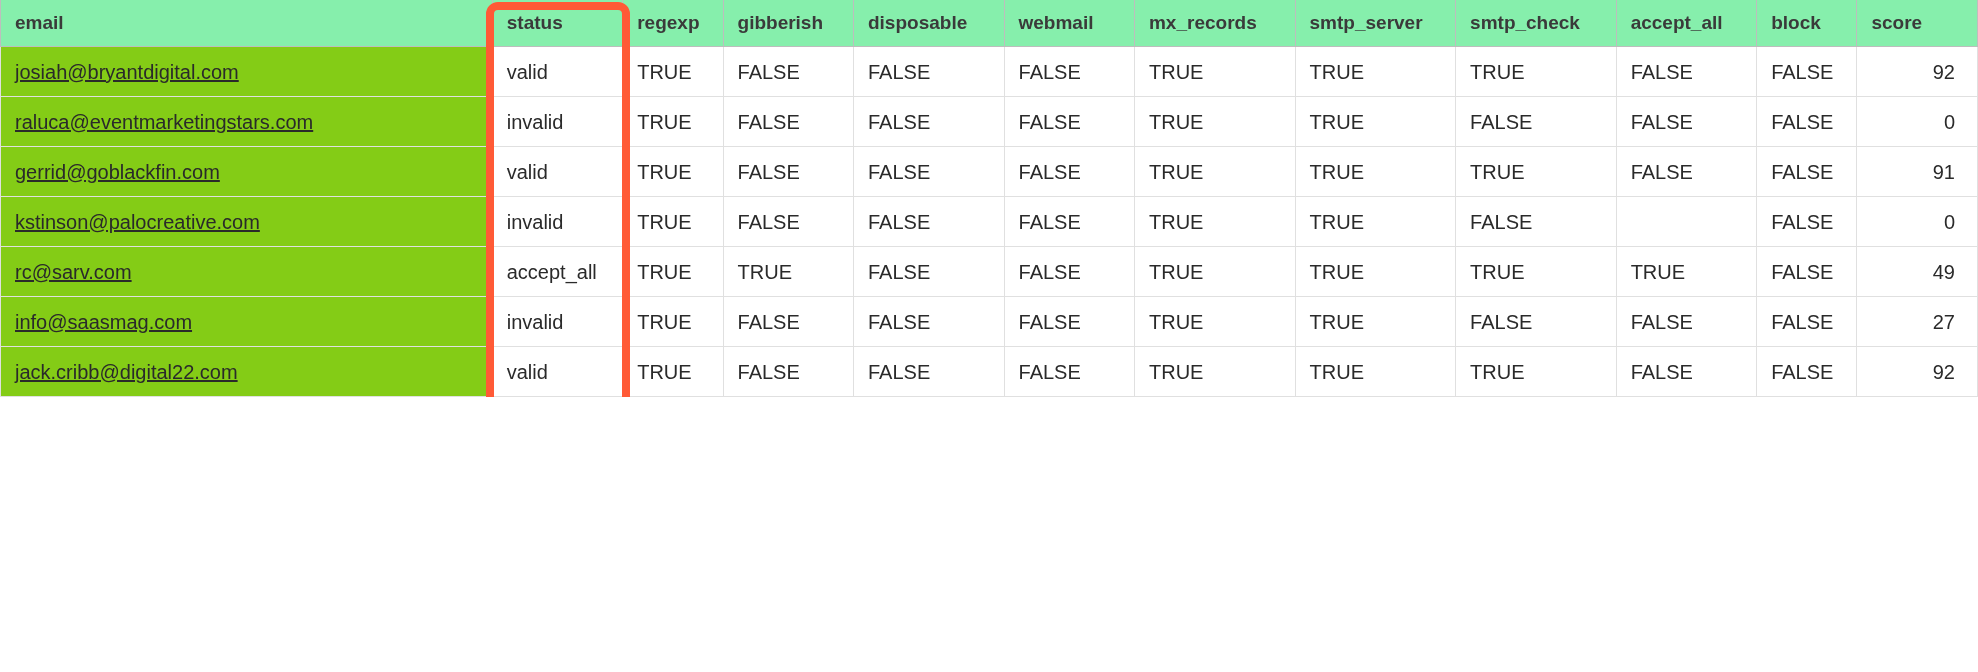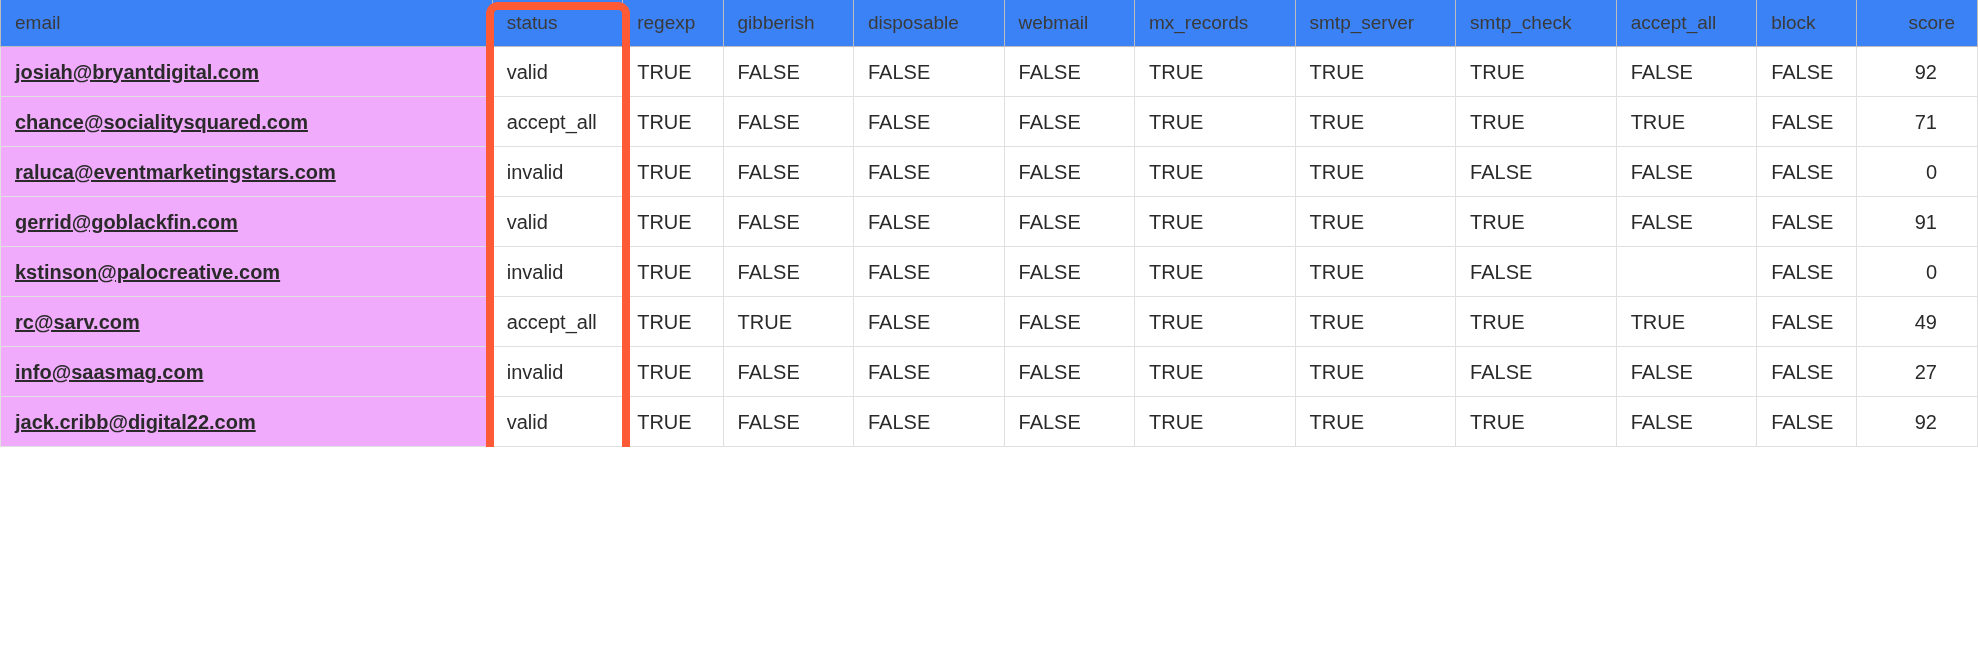--- a/index.html
+++ b/index.html
@@ -23,49 +23,49 @@
     col.c-disposable  { width: 150px; }
     col.c-webmail     { width: 130px; }
     col.c-mxrecords   { width: 160px; }
     col.c-smtpserver  { width: 160px; }
     col.c-smtpcheck   { width: 160px; }
     col.c-acceptall   { width: 140px; }
     col.c-block       { width: 100px; }
     col.c-score       { width: 120px; }
 
     thead th {
-      background: #3b82f6;
+      background: #86efac;
       text-align: left;
       padding: 12px 14px 12px 14px;
-      font-weight: 400;
+      font-weight: 700;
       font-size: 19px;
       color: #3a3a3a;
       border: 1px solid #bdbdbd;
       border-top: none;
       white-space: nowrap;
     }
-    thead th.score-h { text-align: right; padding-right: 22px; }
+    thead th.score-h { text-align: left; padding-right: 22px; }
 
     tbody td {
       border: 1px solid #e0e0e0;
       padding: 12px 14px 12px 14px;
       font-size: 20px;
       line-height: 1.2;
       white-space: nowrap;
       overflow: hidden;
       vertical-align: middle;
       height: 50px;
     }
     tbody td.email {
-      background: #f0abfc;
-      font-weight: 700;
+      background: #84cc16;
+      font-weight: 400;
       text-decoration: underline;
       color: #2a2a2a;
     }
-    tbody td.score { text-align: right; padding-right: 40px; }
+    tbody td.score { text-align: right; padding-right: 22px; }
 
     
     .highlight-box {
       position: absolute;
       border: 8px solid #ff5a36;
       border-radius: 12px;
       pointer-events: none;
       top: 2px;
       left: 486px;
       width: 144px;
@@ -116,34 +116,20 @@
           <td>FALSE</td>
           <td>FALSE</td>
           <td>TRUE</td>
           <td>TRUE</td>
           <td>TRUE</td>
           <td>FALSE</td>
           <td>FALSE</td>
           <td class="score">92</td>
         </tr>
         <tr>
-          <td class="email">chance@socialitysquared.com</td>
-          <td>accept_all</td>
-          <td>TRUE</td>
-          <td>FALSE</td>
-          <td>FALSE</td>
-          <td>FALSE</td>
-          <td>TRUE</td>
-          <td>TRUE</td>
-          <td>TRUE</td>
-          <td>TRUE</td>
-          <td>FALSE</td>
-          <td class="score">71</td>
-        </tr>
-        <tr>
           <td class="email">raluca@eventmarketingstars.com</td>
           <td>invalid</td>
           <td>TRUE</td>
           <td>FALSE</td>
           <td>FALSE</td>
           <td>FALSE</td>
           <td>TRUE</td>
           <td>TRUE</td>
           <td>FALSE</td>
           <td>FALSE</td>

